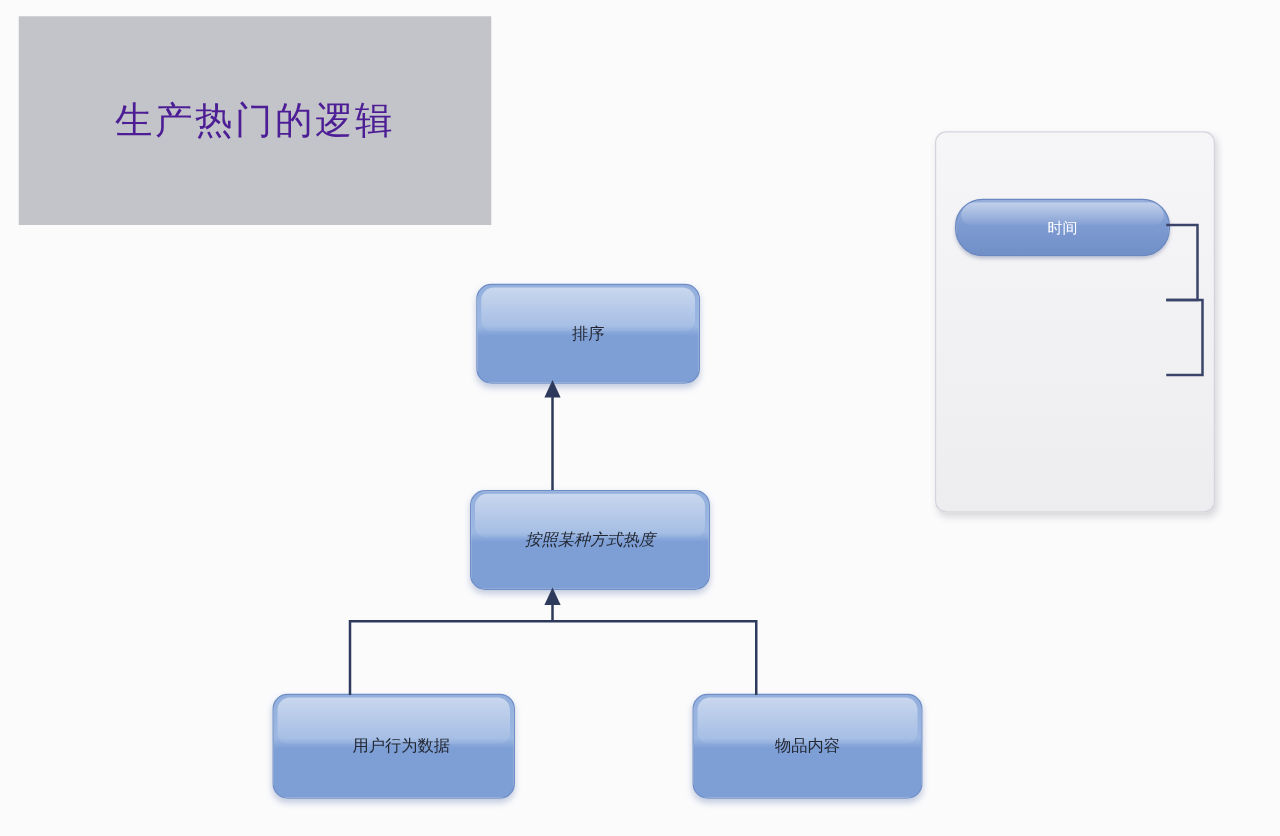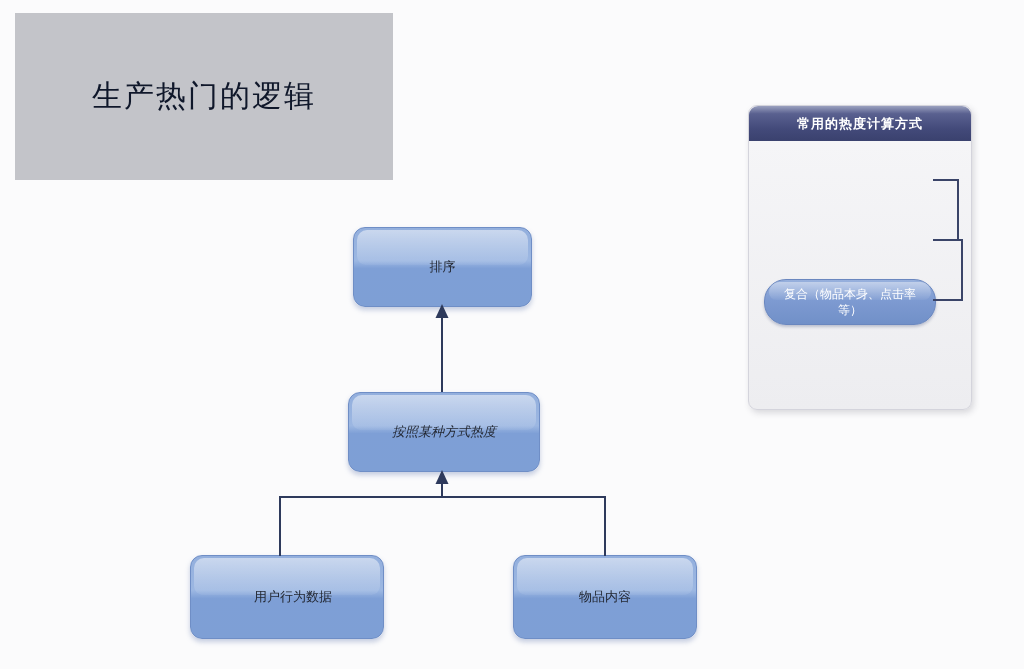--- a/index.html
+++ b/index.html
@@ -11,52 +11,53 @@
     overflow: hidden;
   }
 
   
   .title-box {
     position: absolute;
     left: 15px; top: 13px;
     width: 378px; height: 167px;
     background: #c3c4c9;
     display: flex; align-items: center; justify-content: center;
-    color: #0f172a;
+    color: #4c1d95;
     font-size: 30px;
     letter-spacing: 2px;
   }
 
   
   .node {
     position: absolute;
     border-radius: 12px;
     background: linear-gradient(180deg, #93afdd 0%, #9cb7e2 42%, #7e9fd6 52%, #7e9fd5 100%);
     border: 1px solid #6f8ec6;
     box-shadow: 0 3px 5px rgba(130,148,190,0.45);
     display: flex; align-items: center; justify-content: center;
     color: #232833;
     font-size: 13px;
     text-align: center;
+    margin-left: 28px;
   }
   .node::before {
     content: "";
     position: absolute;
     left: 3px; right: 3px; top: 2px;
     height: 45%;
     border-radius: 10px 10px 9px 9px;
     background: linear-gradient(180deg, rgba(255,255,255,0.50), rgba(255,255,255,0.06));
     pointer-events: none;
   }
   .node-label { position: relative; z-index: 1; padding: 0 8px; }
 
   #node-sort  { left: 353px; top: 227px; width: 177px; height: 78px; }
   #node-heat  { left: 348px; top: 392px; width: 190px; height: 78px; font-style: italic; }
   #node-user  { left: 190px; top: 555px; width: 180px; height: 82px; padding-left: 12px; }
-  #node-item  { left: 513px; top: 555px; width: 182px; height: 82px; }
+  #node-item  { left: 526px; top: 555px; width: 182px; height: 82px; }
 
   
   #connector-layer {
     position: absolute; left: 0; top: 0;
     width: 1024px; height: 669px;
     pointer-events: none;
     z-index: 5;
   }
 
   
@@ -141,19 +142,16 @@
 
   <g>
     <path d="M933,180 L958,180 L958,240 L933,240" fill="none" stroke="#3a4468" stroke-width="2"></path>
   </g>
   <g>
     <path d="M933,240 L962,240 L962,300 L933,300" fill="none" stroke="#3a4468" stroke-width="2"></path>
   </g>
 </svg>
 
 <div class="side-panel">
-  <div class="side-panel-header">
-    <span>常用的热度计算方式</span>
-  </div>
-  <div class="pill" id="pill-composite">
-    <span class="pill-label">复合（物品本身、点击率等）</span>
+  <div class="pill" id="pill-time">
+    <span class="pill-label">时间</span>
   </div>
 </div>
 
 </body></html>

